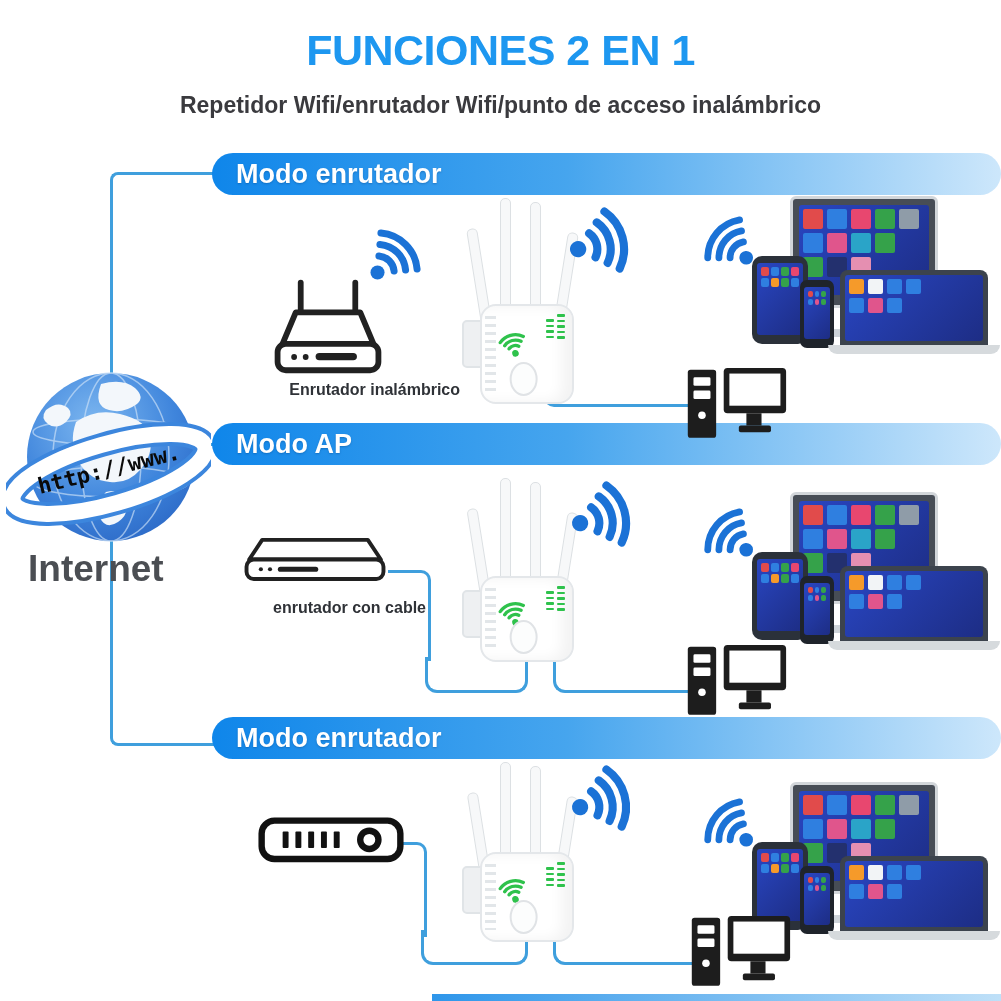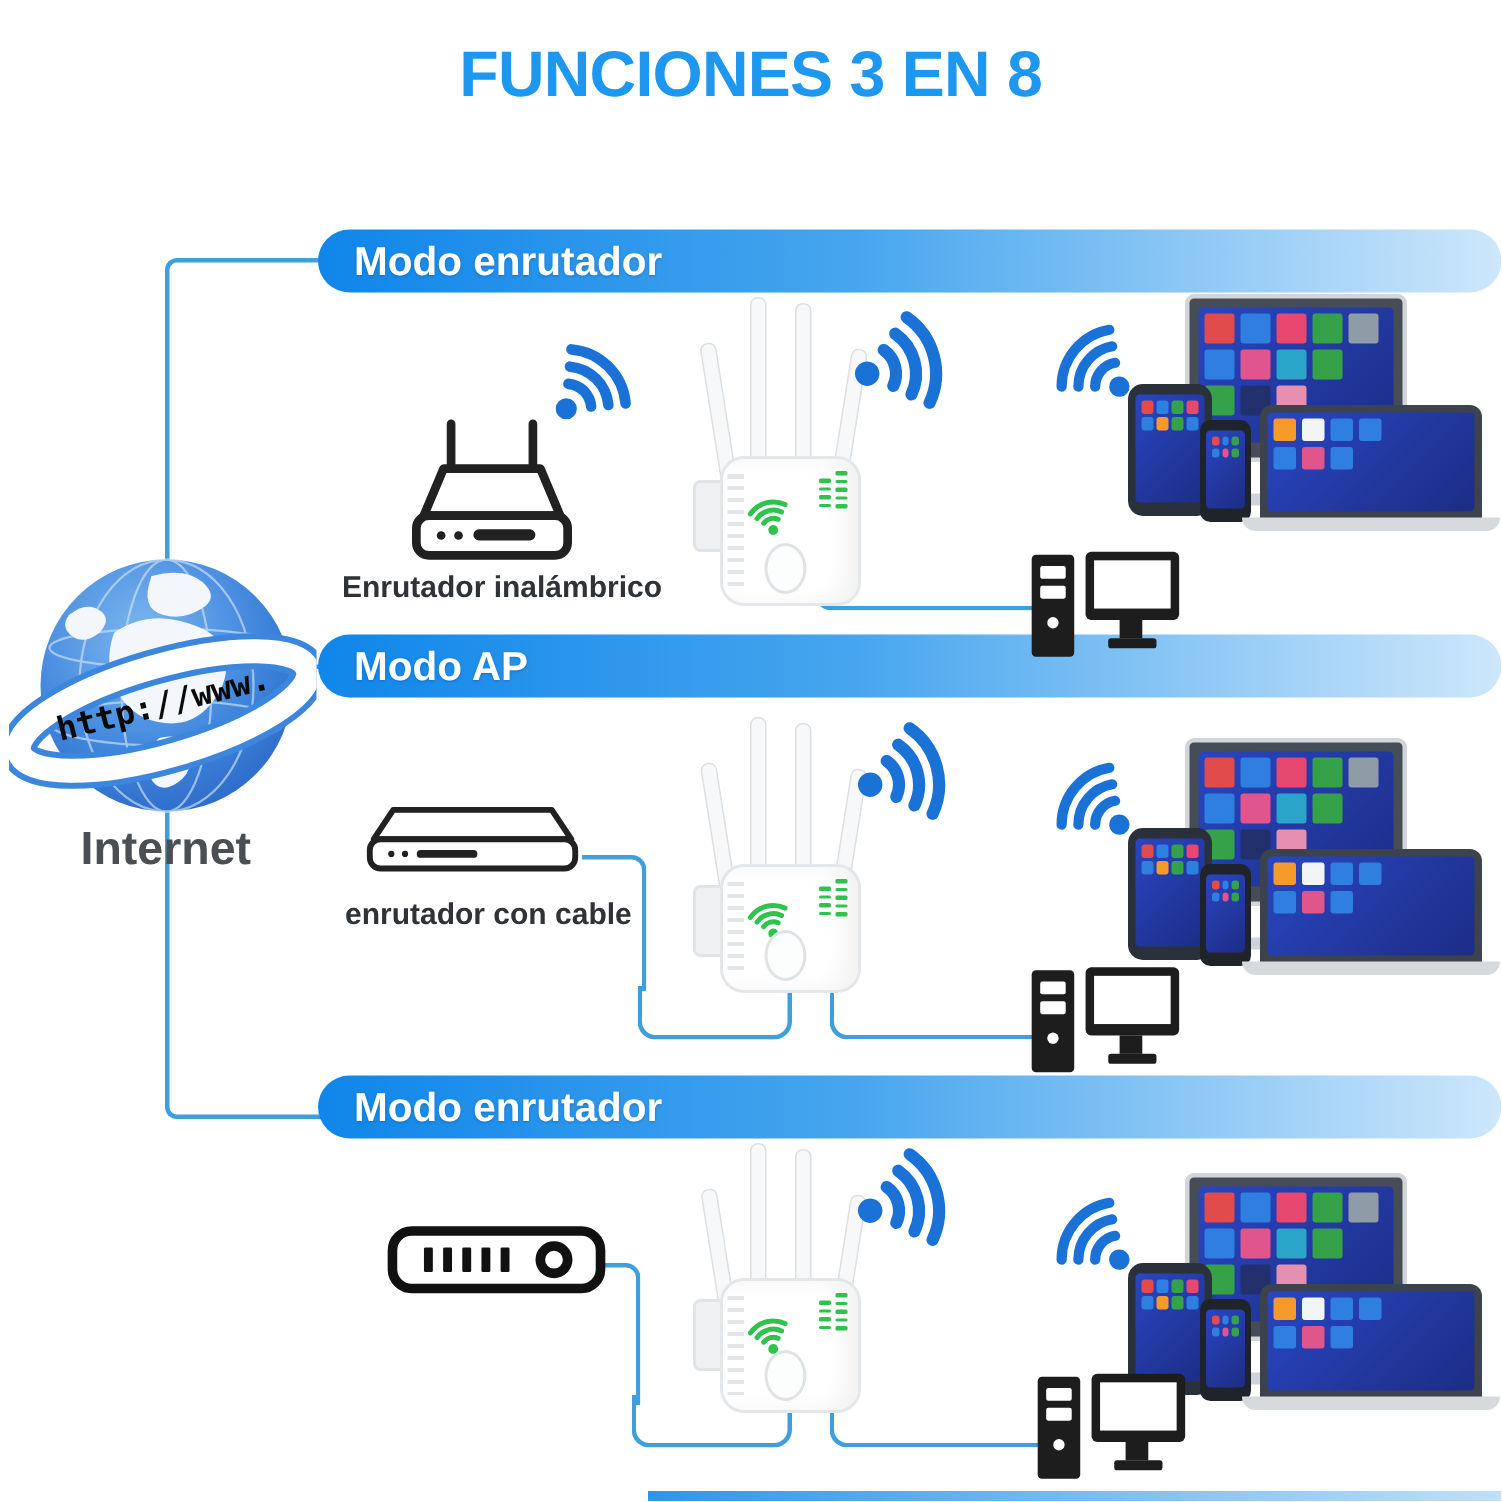--- a/index.html
+++ b/index.html
@@ -13,23 +13,23 @@
 
   
   .title{position:absolute;left:0;top:26px;width:1001px;text-align:center;
     font-size:43px;font-weight:bold;letter-spacing:-.5px;color:var(--accent_blue);}
   .subtitle{position:absolute;left:0;top:92px;width:1001px;text-align:center;
     font-size:23px;font-weight:bold;color:#3a3a3e;}
   .pill{position:absolute;left:212px;width:789px;height:42px;border-radius:21px;
     background:linear-gradient(90deg,var(--pill_start) 0%,var(--pill_mid) 45%,var(--pill_end) 100%);
     color:#fff;font-size:27px;font-weight:bold;line-height:42px;padding-left:24px;box-sizing:border-box;
     text-shadow:0 1px 2px rgba(0,60,120,.35); z-index:3;}
-  .lab{position:absolute;text-align:left;font-weight:bold;font-size:20px;color:var(--text_label);z-index:4;}
-  .internet-label{position:absolute;left:28px;top:548px;width:165px;text-align:center;
-    font-size:31px;font-weight:bold;color:#4b4e53;z-index:4;}
+  .lab{position:absolute;text-align:right;font-weight:bold;font-size:16px;color:var(--text_label);z-index:4;}
+  .internet-label{position:absolute;left:28px;top:548px;width:165px;
+    font-size:37px;font-weight:bold;color:#4b4e53;z-index:4;}
   .pppoe{position:absolute;left:432px;top:964px;width:220px;text-align:center;
     font-size:26px;font-weight:bold;color:var(--text_dark);z-index:5;}
 
   
   .ln{position:absolute;z-index:1;}
   .trunk{left:110px;top:172px;width:106px;height:568px;
     border-left:3px solid var(--line_blue);border-top:3px solid var(--line_blue);
     border-bottom:3px solid var(--line_blue);border-radius:8px 0 0 8px;}
   .h2{left:150px;top:443px;width:66px;border-top:3px solid var(--line_blue);}
   .s1{left:544px;top:390px;width:142px;height:14px;border-left:3px solid var(--line_blue);
@@ -112,21 +112,22 @@
 
   
   .pc{position:absolute;width:104px;z-index:4;}
   .pc svg{display:block;width:100%;height:auto;}
 </style>
 </head>
 <body>
 
 <div id="canvas">
 
-  <div class="title">FUNCIONES 3 EN 8</div>
+  <div class="title">FUNCIONES 2 EN 1</div>
+  <div class="subtitle">Repetidor Wifi/enrutador Wifi/punto de acceso inalámbrico</div>
 
   <div class="ln trunk"></div>
   <div class="ln h2"></div>
   <div class="ln s1"></div>
   <div class="ln s2a"></div>
   <div class="ln s2b"></div>
   <div class="ln s2c"></div>
   <div class="ln s3a"></div>
   <div class="ln s3b"></div>
   <div class="ln s3c"></div>

